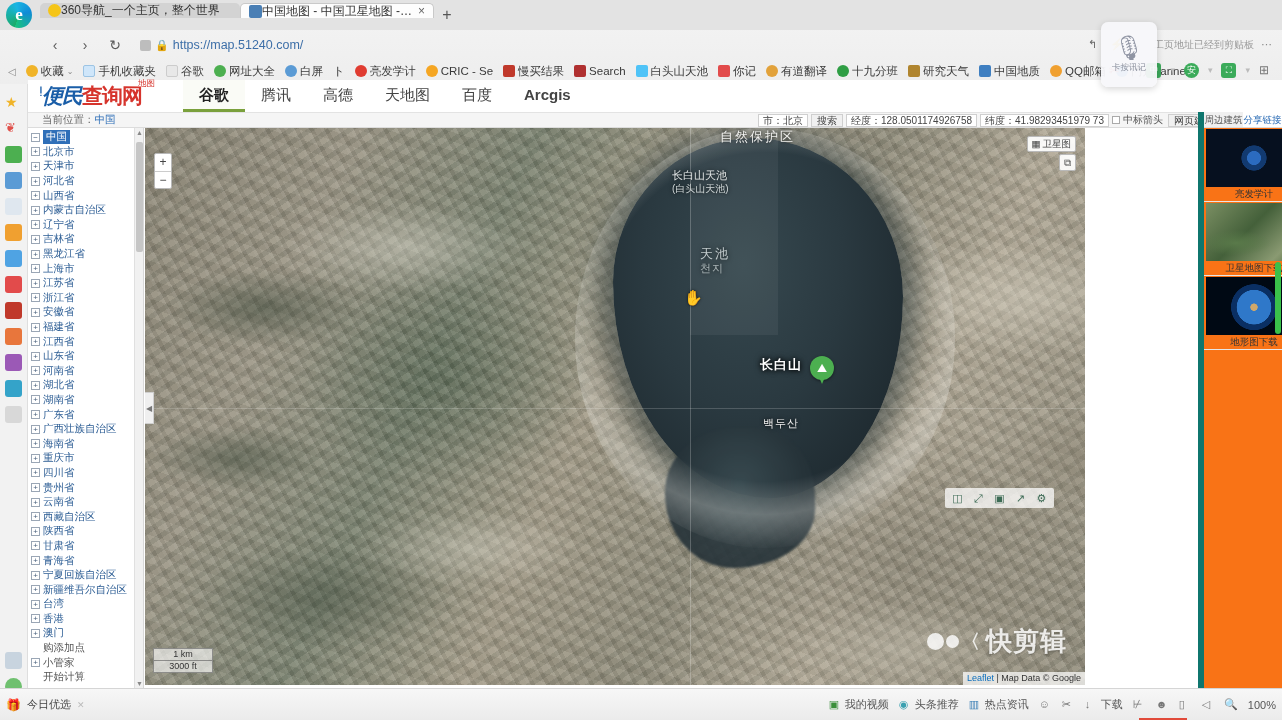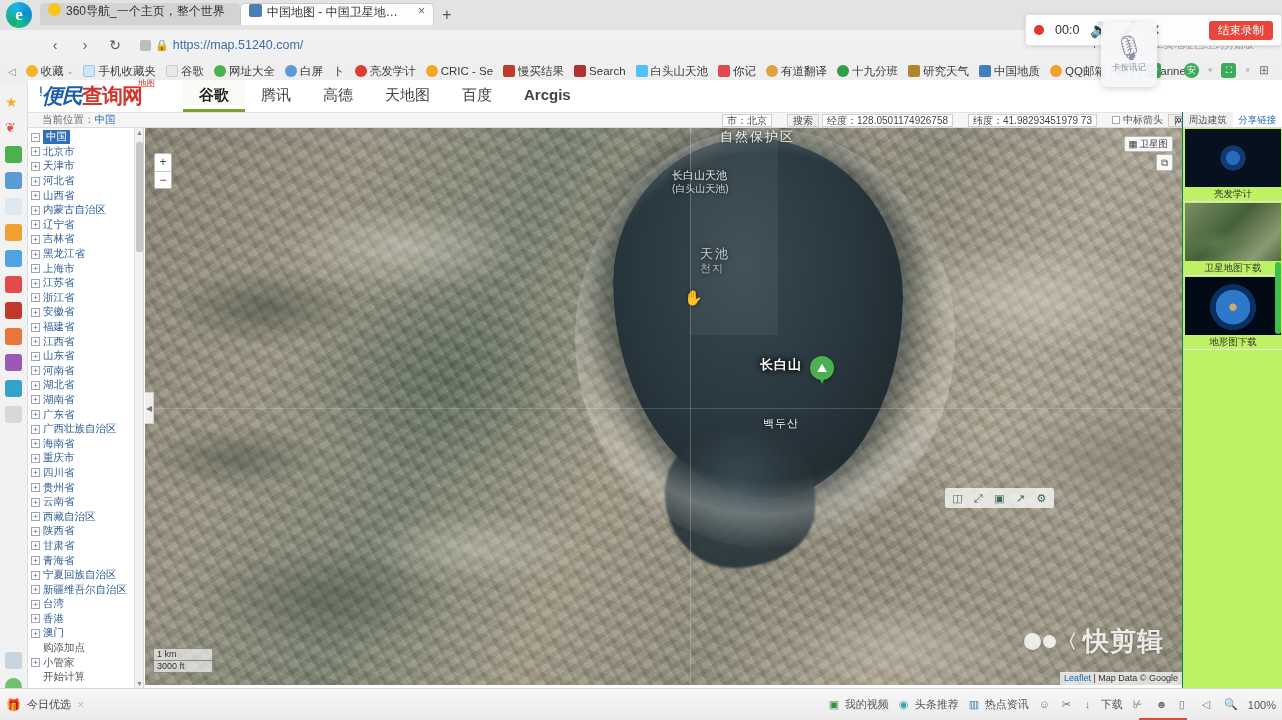--- a/index.html
+++ b/index.html
@@ -23,22 +23,22 @@
   .e-logo {
     position:absolute; left:6px; top:2px; width:30px; height:28px;
   }
   .e-logo .ring {
     width:26px; height:26px; border-radius:50%;
     background: conic-gradient(from 200deg, #1aab6a, #19b5e3 40%, #0f8bd6 65%, #19c37d 100%);
     display:flex; align-items:center; justify-content:center;
     color:#fff; font-weight:bold; font-size:17px; font-family:"Liberation Serif",serif;
   }
   .tab {
-    position:absolute; top:3px; height:22px; border-radius:5px 5px 0 0;
-    display:flex; gap:5px; padding:0 8px;
+    position:absolute; top:3px; height:15px; border-radius:5px 5px 0 0;
+    display:flex; align-items:center; padding:0 8px;
     font-size:12px; color:#333; white-space:nowrap; overflow:hidden;
   }
   .tab.inactive { background:#d3d3d3; }
   .tab.active { background:#fdfdfd; border:1px solid #c9c9c9; border-bottom:none; }
   .tab .favicon { width:13px; height:13px; border-radius:2px; flex:none; }
   .tab .tab-title { font-size:12px; overflow:hidden; text-overflow:ellipsis; }
   .tab .tab-close { margin-left:4px; color:#666; font-size:12px; flex:none; }
   .newtab {
     position:absolute; top:6px; left:437px; width:20px; height:20px;
     text-align:center; line-height:18px; font-size:16px; color:#555;
@@ -142,21 +142,21 @@
   .site-toolbar {
     position:absolute; top:112px; left:28px; width:1254px; height:16px;
     background:#f5f5f5; border-top:1px solid #e3e3e3; border-bottom:1px solid #dcdcdc;
     display:flex; align-items:center; font-size:10.5px; color:#555;
   }
   .loc-text { margin-left:14px; color:#666; }
   .loc-text .cur { color:#2f6fb8; }
   .tb-right { margin-left:auto; display:flex; align-items:center; gap:0; padding-right:4px; }
   .tb-field {
     border:1px solid #cfcfcf; background:#fff; font-size:10px; color:#444;
-    padding:0 4px; height:13px; line-height:12px; margin-right:15px; white-space:nowrap;
+    padding:0 4px; height:13px; line-height:12px; margin-right:3px; white-space:nowrap;
   }
   .tb-btn {
     border:1px solid #cfcfcf; background:#f0f0f0; font-size:10px; color:#444;
     padding:0 5px; height:13px; line-height:12px; margin-right:3px; white-space:nowrap;
   }
   .tb-chk { display:flex; align-items:center; gap:3px; font-size:10px; color:#555; margin-right:5px; }
   .tb-chk .box { width:8px;height:8px;border:1px solid #aaa;background:#fff;display:inline-block; }
 
   
   .edgebar {
@@ -192,21 +192,21 @@
   
   .collapse-handle {
     position:absolute; left:145px; top:392px; width:9px; height:32px;
     background:#efefef; border:1px solid #cfcfcf; border-left:none;
     display:flex; align-items:center; justify-content:center;
     font-size:8px; color:#777; z-index:12;
   }
 
   
   .map {
-    position:absolute; top:128px; left:145px; width:1037px; height:557px;
+    position:absolute; top:128px; left:145px; width:940px; height:557px;
     overflow:hidden;
     background:
       radial-gradient(ellipse 210px 150px at 300px 250px, rgba(70,90,70,.55), transparent 70%),
       radial-gradient(ellipse 260px 190px at 760px 430px, rgba(120,115,100,.5), transparent 70%),
       linear-gradient(115deg,#8a8474 0%,#9a9484 18%,#78806e 33%,#a39b88 48%,#8e8a79 62%,#b0a795 76%,#8f8a7a 100%);
   }
   .map-texture {
     position:absolute; inset:0;
     background:
       repeating-linear-gradient(62deg, rgba(255,255,255,.07) 0 3px, rgba(0,0,0,.06) 3px 7px, rgba(255,255,255,.03) 7px 13px),
@@ -318,41 +318,41 @@
   }
   .map-tools .mtool {
     width:21px; height:17px; display:flex; align-items:center; justify-content:center;
     font-size:11px; color:#3d6b55;
   }
   .scalebar {
     position:absolute; left:8px; bottom:12px; width:60px;
   }
   .scalebar .s1, .scalebar .s2 {
     background:rgba(255,255,255,.62); border:1px solid rgba(90,90,90,.6);
-    border-top:none; font-size:9px; color:#333; padding:0 3px; line-height:11px;
+    border-top:none; font-size:9px; color:#333; padding:0 3px; line-height:11px;text-align:center;
   }
   .scalebar .s1 { border-top:1px solid rgba(90,90,90,.6); }
   .attrib {
     position:absolute; right:0; bottom:0; background:rgba(255,255,255,.72);
     font-size:9px; color:#333; padding:1px 4px; line-height:11px;
   }
   .watermark {
     position:absolute; right:18px; bottom:26px;
     display:flex; align-items:center; gap:6px; opacity:.82;
   }
   .watermark .wm-logo { display:flex; align-items:center; gap:2px; }
   .watermark .dot { width:17px;height:17px;border-radius:50%;background:#fff; }
   .watermark .dot.sm { width:13px;height:13px; }
   .watermark .arrow { color:#fff; font-size:19px; font-weight:bold; }
   .watermark .wm-text { color:#fff; font-size:26px; font-weight:bold; letter-spacing:1px; text-shadow:0 1px 3px rgba(0,0,0,.35); }
 
   
   .right-panel {
-    position:absolute; top:112px; right:0; width:100px; height:576px;
-    background:#bef264; border-left:1px solid #0f766e;
+    position:absolute; top:112px; right:0; width:84px; height:576px;
+    background:#f97316; border-left:6px solid #0f766e;
   }
   .rp-tabs { display:flex; height:16px; border-bottom:1px solid #dcdcdc; }
   .rp-tab { flex:1; font-size:9.5px; text-align:center; line-height:15px; color:#555; background:#f0f0f0; }
   .rp-tab.on { background:#fff; color:#2a6bb5; }
   .rp-card { width:100px; border-bottom:1px solid #e6e6e6; }
   .rp-thumb { width:96px; height:58px; margin:1px auto 0; background-size:cover; }
   .rp-cap { font-size:9.5px; color:#333; text-align:center; line-height:14px; height:14px; overflow:hidden; }
   .th1 { background:
       radial-gradient(ellipse 60px 25px at 25px 15px, #6c8a3f, transparent 70%),
       radial-gradient(ellipse 50px 22px at 70px 40px, #4e6b2e, transparent 70%),
@@ -518,28 +518,20 @@
     </div>
 
     <div class="btn-row">
       <span class="sbtn">收藏</span>
       <span class="sbtn active">上报</span>
       <span class="sbtn">如何</span>
       <span class="sbtn green">全屏显示</span>
     </div>
   </div>
 
-  <div class="recorder">
-    <span class="rec-dot"></span>
-    <span class="rec-time">00:0</span>
-    <span class="rec-ic" style="font-size:15px">🔊</span>
-    <span class="rec-ic" style="font-size:15px;color:#e0504a">🎤</span>
-    <span class="rec-ic" style="font-size:15px;color:#555">✕</span>
-    <span class="rec-end">结束录制</span>
-  </div>
   <div class="mic-card">
     <span class="mic-glyph">🎙</span>
     <span class="mic-lbl">卡按讯记</span>
   </div>
 
   <div class="edgebar">
     <span class="edge-ic" style="color:#f0b429;font-size:14px">★</span>
     <span class="edge-ic" style="color:#e0504a;font-size:13px">❦</span>
     <span class="edge-ic" style="background:#4caf50"></span>
     <span class="edge-ic" style="background:#5b9bd5"></span>

